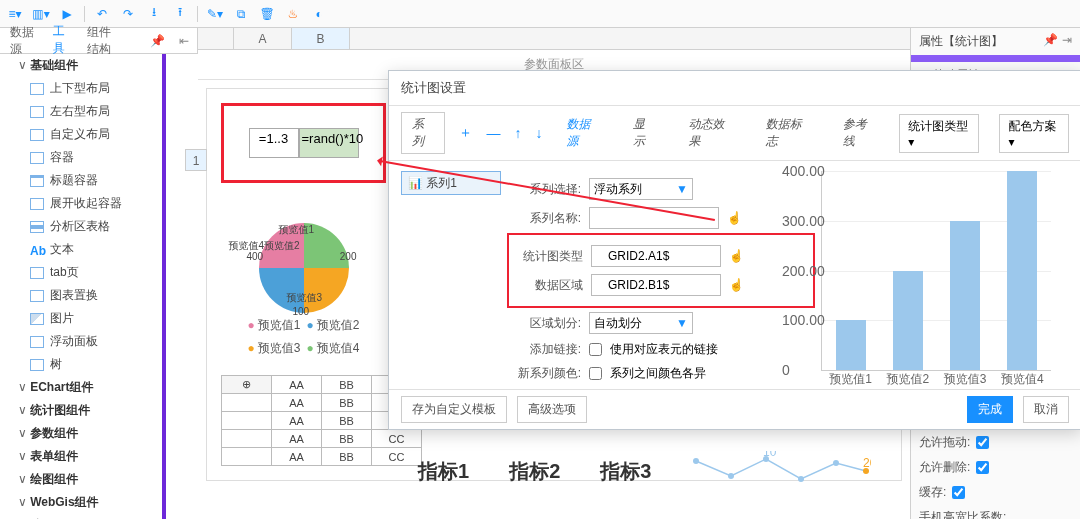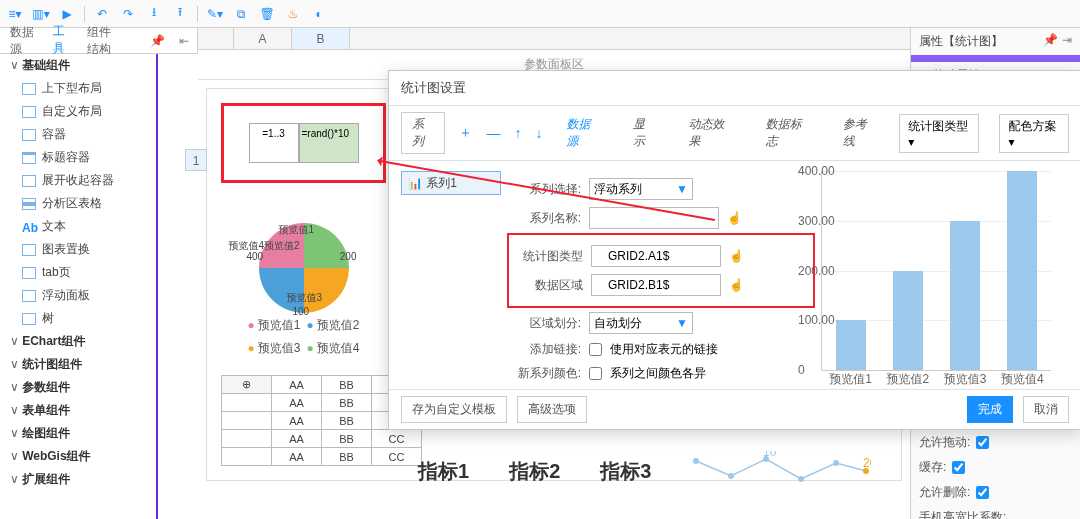--- a/index.html
+++ b/index.html
@@ -5,41 +5,41 @@
 *{box-sizing:border-box;margin:0;padding:0;font-family:"Microsoft YaHei",Arial,sans-serif;font-size:12px;}
 body{background:#fff;width:1080px;height:519px;overflow:hidden;position:relative;}
 .toolbar{height:28px;border-bottom:1px solid #d0d0d0;display:flex;align-items:center;padding:0 6px;gap:8px;background:#fafafa;}
 .toolbar .tb-btn{width:18px;height:18px;display:flex;align-items:center;justify-content:center;cursor:pointer;color:#1890ff;}
 .toolbar .sep{width:1px;height:16px;background:#d0d0d0;}
 .tabs-row{height:26px;display:flex;align-items:center;border-bottom:1px solid #d0d0d0;padding:0 8px;gap:14px;background:#fff;}
 .tabs-row .tab{color:#666;cursor:pointer;padding:4px 2px;}
 .tabs-row .tab.active{color:#1890ff;border-bottom:2px solid #1890ff;}
 .tabs-row .spacer{flex:1;}
 .pin{color:#888;cursor:pointer;}
-.left-panel{position:absolute;left:0;top:54px;width:158px;bottom:0;border-right:2px solid #6d28d9;background:#fff;overflow:hidden;}
+.left-panel{position:absolute;left:8px;top:54px;width:158px;bottom:0;border-right:4px solid #6d28d9;background:#fff;overflow:hidden;}
 .tree-group{padding:3px 10px;font-weight:bold;color:#333;cursor:pointer;}
 .tree-group::before{content:"∨ ";font-weight:normal;color:#666;}
 .tree-item{padding:3px 10px 3px 22px;color:#444;cursor:pointer;display:flex;align-items:center;gap:6px;}
 .tree-item .ic{width:14px;height:12px;border:1px solid #7db3e8;display:inline-block;}
 .ti-text .ic{border:none;color:#1890ff;font-weight:bold;}
 .right-panel{position:absolute;right:0;top:28px;width:170px;bottom:0;border-left:1px solid #d0d0d0;background:#fafafa;}
 .rp-title{padding:5px 8px;color:#444;border-bottom:7px solid #8b5cf6;display:flex;justify-content:space-between;}
 .rp-accord{padding:5px 8px;color:#555;border-bottom:1px solid #e0e0e0;}
 .rp-row{display:flex;align-items:center;padding:4px 8px;gap:6px;color:#555;}
 .rp-row input[type=checkbox]{accent-color:#1890ff;}
 .canvas{position:absolute;left:198px;right:170px;top:28px;bottom:0;background:#fff;}
 .col-head{height:22px;display:flex;border-bottom:1px solid #d0d0d0;background:#f5f5f5;}
 .col-head .corner{width:36px;border-right:1px solid #d0d0d0;}
 .col-head .ch{width:58px;text-align:center;line-height:22px;border-right:1px solid #d0d0d0;color:#666;}
 .col-head .ch.sel{background:#e6f3ff;}
 .param-bar{text-align:center;color:#999;padding:6px 0;border-bottom:1px solid #e0e0e0;}
 .canvas-inner{position:relative;padding:14px 14px;}
 .red-box{border:3px solid #e23;width:165px;height:80px;position:relative;background:#fff;display:flex;align-items:center;justify-content:center;}
 .cell-row{display:flex;}
-.cell{border:1px solid #aaa;height:40px;line-height:20px;font-size:10px;}
+.cell{border:1px solid #aaa;height:30px;line-height:20px;font-size:13px;}
 .cell.a{width:50px;background:#fff;text-align:center;}
 .cell.b{width:60px;background:#cfe5c8;text-align:left;padding-left:2px;}
 .row-num{position:absolute;left:0;top:120px;width:22px;height:22px;line-height:22px;text-align:center;background:#e6f3ff;border:1px solid #ccc;color:#666;}
 .pie-area{margin-top:40px;width:165px;text-align:center;}
 .pie{width:90px;height:90px;border-radius:50%;margin:0 auto;background:conic-gradient(#7cc576 0 90deg,#f5a623 90deg 180deg,#4ca0d8 180deg 270deg,#e67ea3 270deg 360deg);position:relative;}
 .pie-lbl{position:absolute;font-size:10px;color:#444;}
 .leg{display:flex;flex-wrap:wrap;gap:6px;font-size:10px;color:#555;justify-content:center;margin-top:4px;}
 .leg span::before{content:"●";margin-right:3px;}
 .l1::before{color:#e67ea3;}.l2::before{color:#4ca0d8;}.l3::before{color:#f5a623;}.l4::before{color:#7cc576;}
 .mini-table{margin-top:18px;border-collapse:collapse;}
@@ -60,21 +60,21 @@
 .form{flex:0 0 300px;}
 .frow{display:flex;align-items:center;margin:7px 0;gap:8px;}
 .frow label{width:70px;text-align:right;color:#555;}
 .frow .inp{width:130px;height:22px;border:1px solid #bbb;padding:0 16px;}
 .frow .sel{width:104px;height:22px;border:1px solid #bbb;display:flex;align-items:center;justify-content:space-between;padding:0 4px;}
 .frow .hand{color:#f5a623;cursor:pointer;width:18px;}
 .red-outline{border:2px solid #e23;padding:3px 4px;margin:-3px -4px;}
 .preview{flex:1;position:relative;}
 .bar-chart{position:absolute;left:0;top:0;width:230px;height:200px;border-left:1px solid #ccc;border-bottom:1px solid #ccc;}
 .bar-chart .grid{position:absolute;left:0;width:100%;border-top:1px solid #eee;}
-.bar-chart .ylab{position:absolute;left:-40px;font-size:12px;color:#666;transform:translateY(-50%);margin-left:16px;}
+.bar-chart .ylab{position:absolute;left:-40px;font-size:14px;color:#666;transform:translateY(-50%);}
 .bars{position:absolute;bottom:0;left:0;width:100%;height:100%;display:flex;align-items:flex-end;justify-content:space-around;}
 .bar{width:30px;background:#9cc8ec;}
 .xlabs{position:absolute;bottom:-18px;left:0;width:100%;display:flex;justify-content:space-around;font-size:10px;color:#666;}
 .dlg-foot{position:absolute;bottom:0;left:0;right:0;height:40px;border-top:1px solid #e0e0e0;display:flex;align-items:center;padding:0 12px;gap:10px;}
 .dlg-foot .fbtn{border:1px solid #ccc;padding:4px 10px;cursor:pointer;color:#555;background:#fff;}
 .dlg-foot .spacer{flex:1;}
 .dlg-foot .primary{background:#1890ff;color:#fff;border-color:#1890ff;}
 .red-arrow{position:absolute;left:192px;top:148px;width:230px;height:2px;background:#e23;z-index:50;transform:rotate(-8deg);transform-origin:left;}
 .red-arrow::before{content:"";position:absolute;left:-8px;top:-4px;border:5px solid transparent;border-right-color:#e23;}
 </style>
@@ -108,20 +108,24 @@
 </div>
 
 <div class="left-panel">
   <div class="tree-group">基础组件</div>
   <div class="tree-item">
       <span class="ic"></span>
       <span>上下型布局</span>
     </div>
   <div class="tree-item">
       <span class="ic"></span>
+      <span>左右型布局</span>
+    </div>
+  <div class="tree-item">
+      <span class="ic"></span>
       <span>自定义布局</span>
     </div>
   <div class="tree-item">
       <span class="ic"></span>
       <span>容器</span>
     </div>
   <div class="tree-item">
       <span class="ic" style="border-top:3px solid #7db3e8"></span>
       <span>标题容器</span>
     </div>
@@ -132,25 +136,29 @@
   <div class="tree-item">
       <span class="ic" style="background:linear-gradient(#fff 33%,#7db3e8 33% 66%,#fff 66%)"></span>
       <span>分析区表格</span>
     </div>
   <div class="tree-item ti-text">
       <span class="ic">Ab</span>
       <span>文本</span>
     </div>
   <div class="tree-item">
       <span class="ic"></span>
+      <span>tab页</span>
+    </div>
+  <div class="tree-item">
+      <span class="ic"></span>
       <span>图表置换</span>
     </div>
   <div class="tree-item">
-      <span class="ic"></span>
-      <span>tab页</span>
+      <span class="ic" style="background:linear-gradient(135deg,#cde 50%,#fff 50%)"></span>
+      <span>图片</span>
     </div>
   <div class="tree-item">
       <span class="ic"></span>
       <span>浮动面板</span>
     </div>
   <div class="tree-item">
       <span class="ic"></span>
       <span>树</span>
     </div>
   <div class="tree-group">EChart组件</div>
@@ -167,25 +175,25 @@
       <span>属性【统计图】</span>
       <span class="pin">📌 ⇥</span>
     </div>
   <div class="rp-accord">∨ <span>基础属性</span></div>
   <div style="height:340px"></div>
   <div class="rp-row">
       <span>允许拖动:</span>
       <input type="checkbox" checked="" style="">
     </div>
   <div class="rp-row">
+      <span>允许删除:</span>
+      <input type="checkbox" checked="" style="">
+    </div>
+  <div class="rp-row">
       <span>缓存:</span>
-      <input type="checkbox" checked="" style="">
-    </div>
-  <div class="rp-row">
-      <span>允许删除:</span>
       <input type="checkbox" checked="" style="">
     </div>
   <div class="rp-row">
       <span>手机高宽比系数:</span>
     </div>
 </div>
 
 <div class="canvas">
   <div class="col-head">
     <div class="corner"></div>

